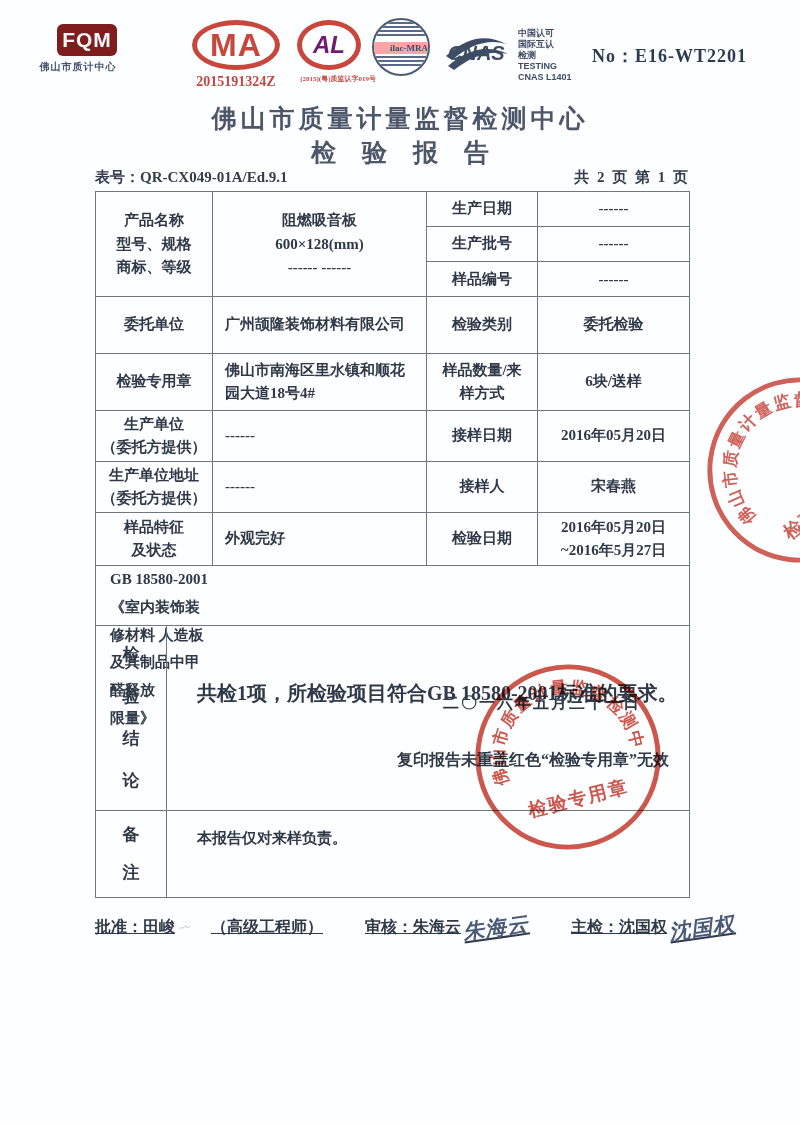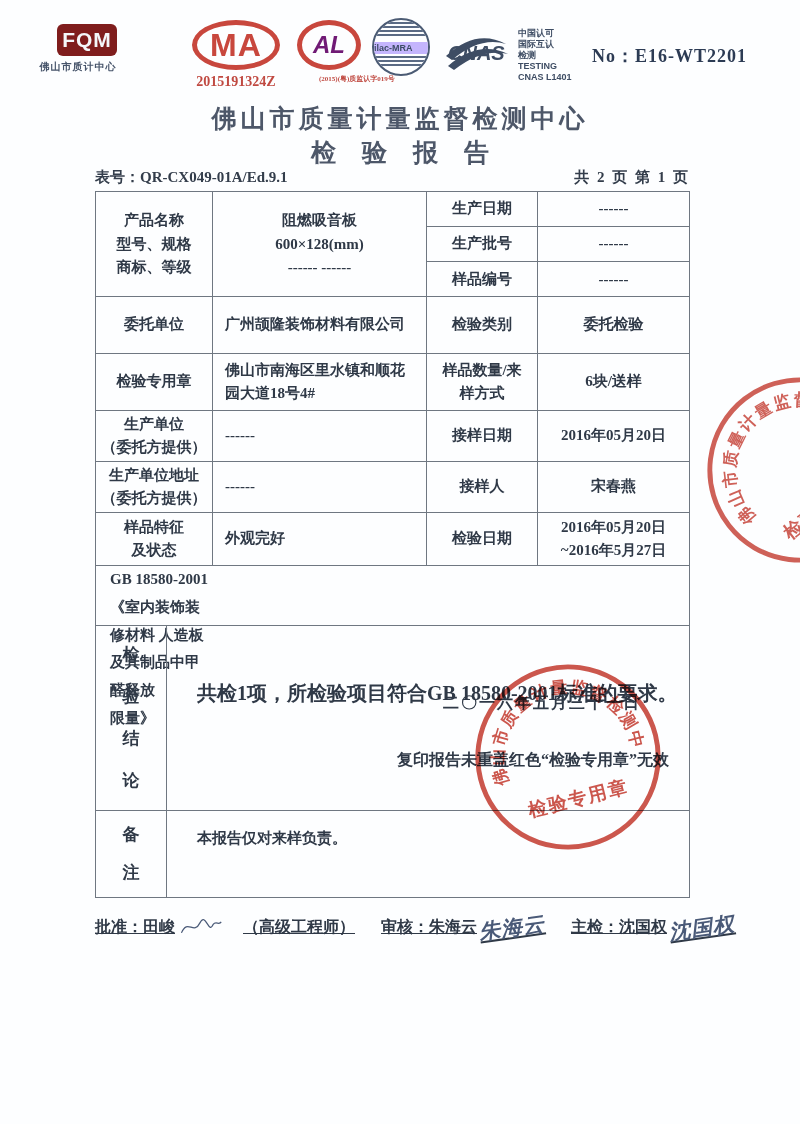--- a/index.html
+++ b/index.html
@@ -18,28 +18,28 @@
   .fqm-cap { position:absolute; left:28px; top:60px; width:100px; text-align:center;
     font-size:10px; color:#46546a; font-weight:bold; letter-spacing:1px;}
   .cma { position:absolute; left:192px; top:20px; width:88px; height:50px;
     border:5px solid #c8473d; border-radius:50%; display:flex; align-items:center; justify-content:center;}
   .cma span { color:#c8473d; font-family:"Liberation Sans",sans-serif; font-weight:bold; font-size:32px; letter-spacing:1px;}
   .cma-num { position:absolute; left:188px; top:74px; width:96px; text-align:center;
     color:#c04a42; font-size:14px; font-weight:bold; font-family:"Liberation Serif",serif;}
   .cal { position:absolute; left:297px; top:20px; width:64px; height:50px;
     border:5px solid #c8473d; border-radius:50%; display:flex; align-items:center; justify-content:center;}
   .cal span { color:#701a75; font-family:"Liberation Sans",sans-serif; font-weight:bold; font-size:24px; font-style:italic;}
-  .cal-num { position:absolute; left:286px; top:74px; width:90px; text-align:left;
-    color:#c04a42; font-size:7px; font-weight:bold;margin-left:33px;}
+  .cal-num { position:absolute; left:286px; top:74px; width:90px; text-align:right;
+    color:#c04a42; font-size:7px; font-weight:bold;}
   .ilac { position:absolute; left:372px; top:18px; width:58px; height:58px; border-radius:50%;
     border:2px solid #4b5b74; position:absolute; overflow:hidden;}
   .ilac i { display:block; height:4px; border-bottom:2px solid #5a6a84; }
-  .ilac .ilac-txt { position:absolute; left:0; top:22px; width:100%; text-align:left;
-    font-family:Liberation Sans, sans-serif; font-size:9px; font-weight:bold; color:#3c4c66;
-    background:#c4b5fd; font-style:normal; border:none; height:12px; line-height:12px;}
+  .ilac .ilac-txt { position:absolute; left:0; top:22px; width:100%; text-align:right;
+    font-family:Liberation Serif, serif; font-size:9px; font-weight:bold; color:#3c4c66;
+    background:#fca5a5; font-style:normal; border:none; height:12px; line-height:12px;}
   .cnas-logo { position:absolute; left:440px; top:26px; width:72px; height:48px; }
   .cnas-logo svg { width:72px; height:48px; }
   .cnas-block { position:absolute; left:518px; top:28px; width:86px;
     font-family:"Liberation Sans",sans-serif; font-size:9px; line-height:11px; color:#3e4d64; font-weight:bold;}
   .report-no { position:absolute; left:592px; top:44px; font-size:18px; font-weight:bold;
     color:#2c3b54; letter-spacing:1px; white-space:nowrap;}
   
   .title1 { position:absolute; left:0; top:102px; width:800px; text-align:center;
     font-size:25px; font-weight:bold; color:#4d5769; letter-spacing:4px;}
   .title2 { position:absolute; left:0; top:136px; width:800px; text-align:center;
@@ -76,21 +76,21 @@
   .concl-dates { position:absolute; right:20px; bottom:6px; text-align:right; font-size:16px; font-weight:bold; line-height:1.8;}
   .concl-dates .d1 { padding-right:28px; letter-spacing:2px;}
   .remark-text { padding-left:30px; align-self:flex-start; padding-top:16px; }
   .basis-val { padding-left:14px; line-height:1.85; }
   
   .foot { position:absolute; left:95px; top:905px; width:640px; height:45px;
     font-size:16px; font-weight:bold; color:#2f3947; display:flex; align-items:center; white-space:nowrap;text-decoration:underline;}
   .hand { font-style:italic; color:#4a5a78; font-size:21px; transform:rotate(-8deg);
     display:inline-block; margin-left:2px; font-weight:bold; letter-spacing:1px;}
   .scrib { margin:0 6px 0 4px; }
-  .sp1 { margin-left:14px; } .sp2 { margin-left:26px; }
+  .sp1 { margin-left:14px; } .sp2 { margin-left:42px; }
   
   .stamp { position:absolute; width:196px; height:196px; mix-blend-mode:multiply; opacity:.85; }
   .stamp-main { left:470px; top:659px; transform:rotate(-14deg); }
   .stamp-edge { left:702px; top:372px; transform:rotate(-38deg); opacity:.8; }
 </style>
 </head>
 <body>
 
 <div class="page">
 

